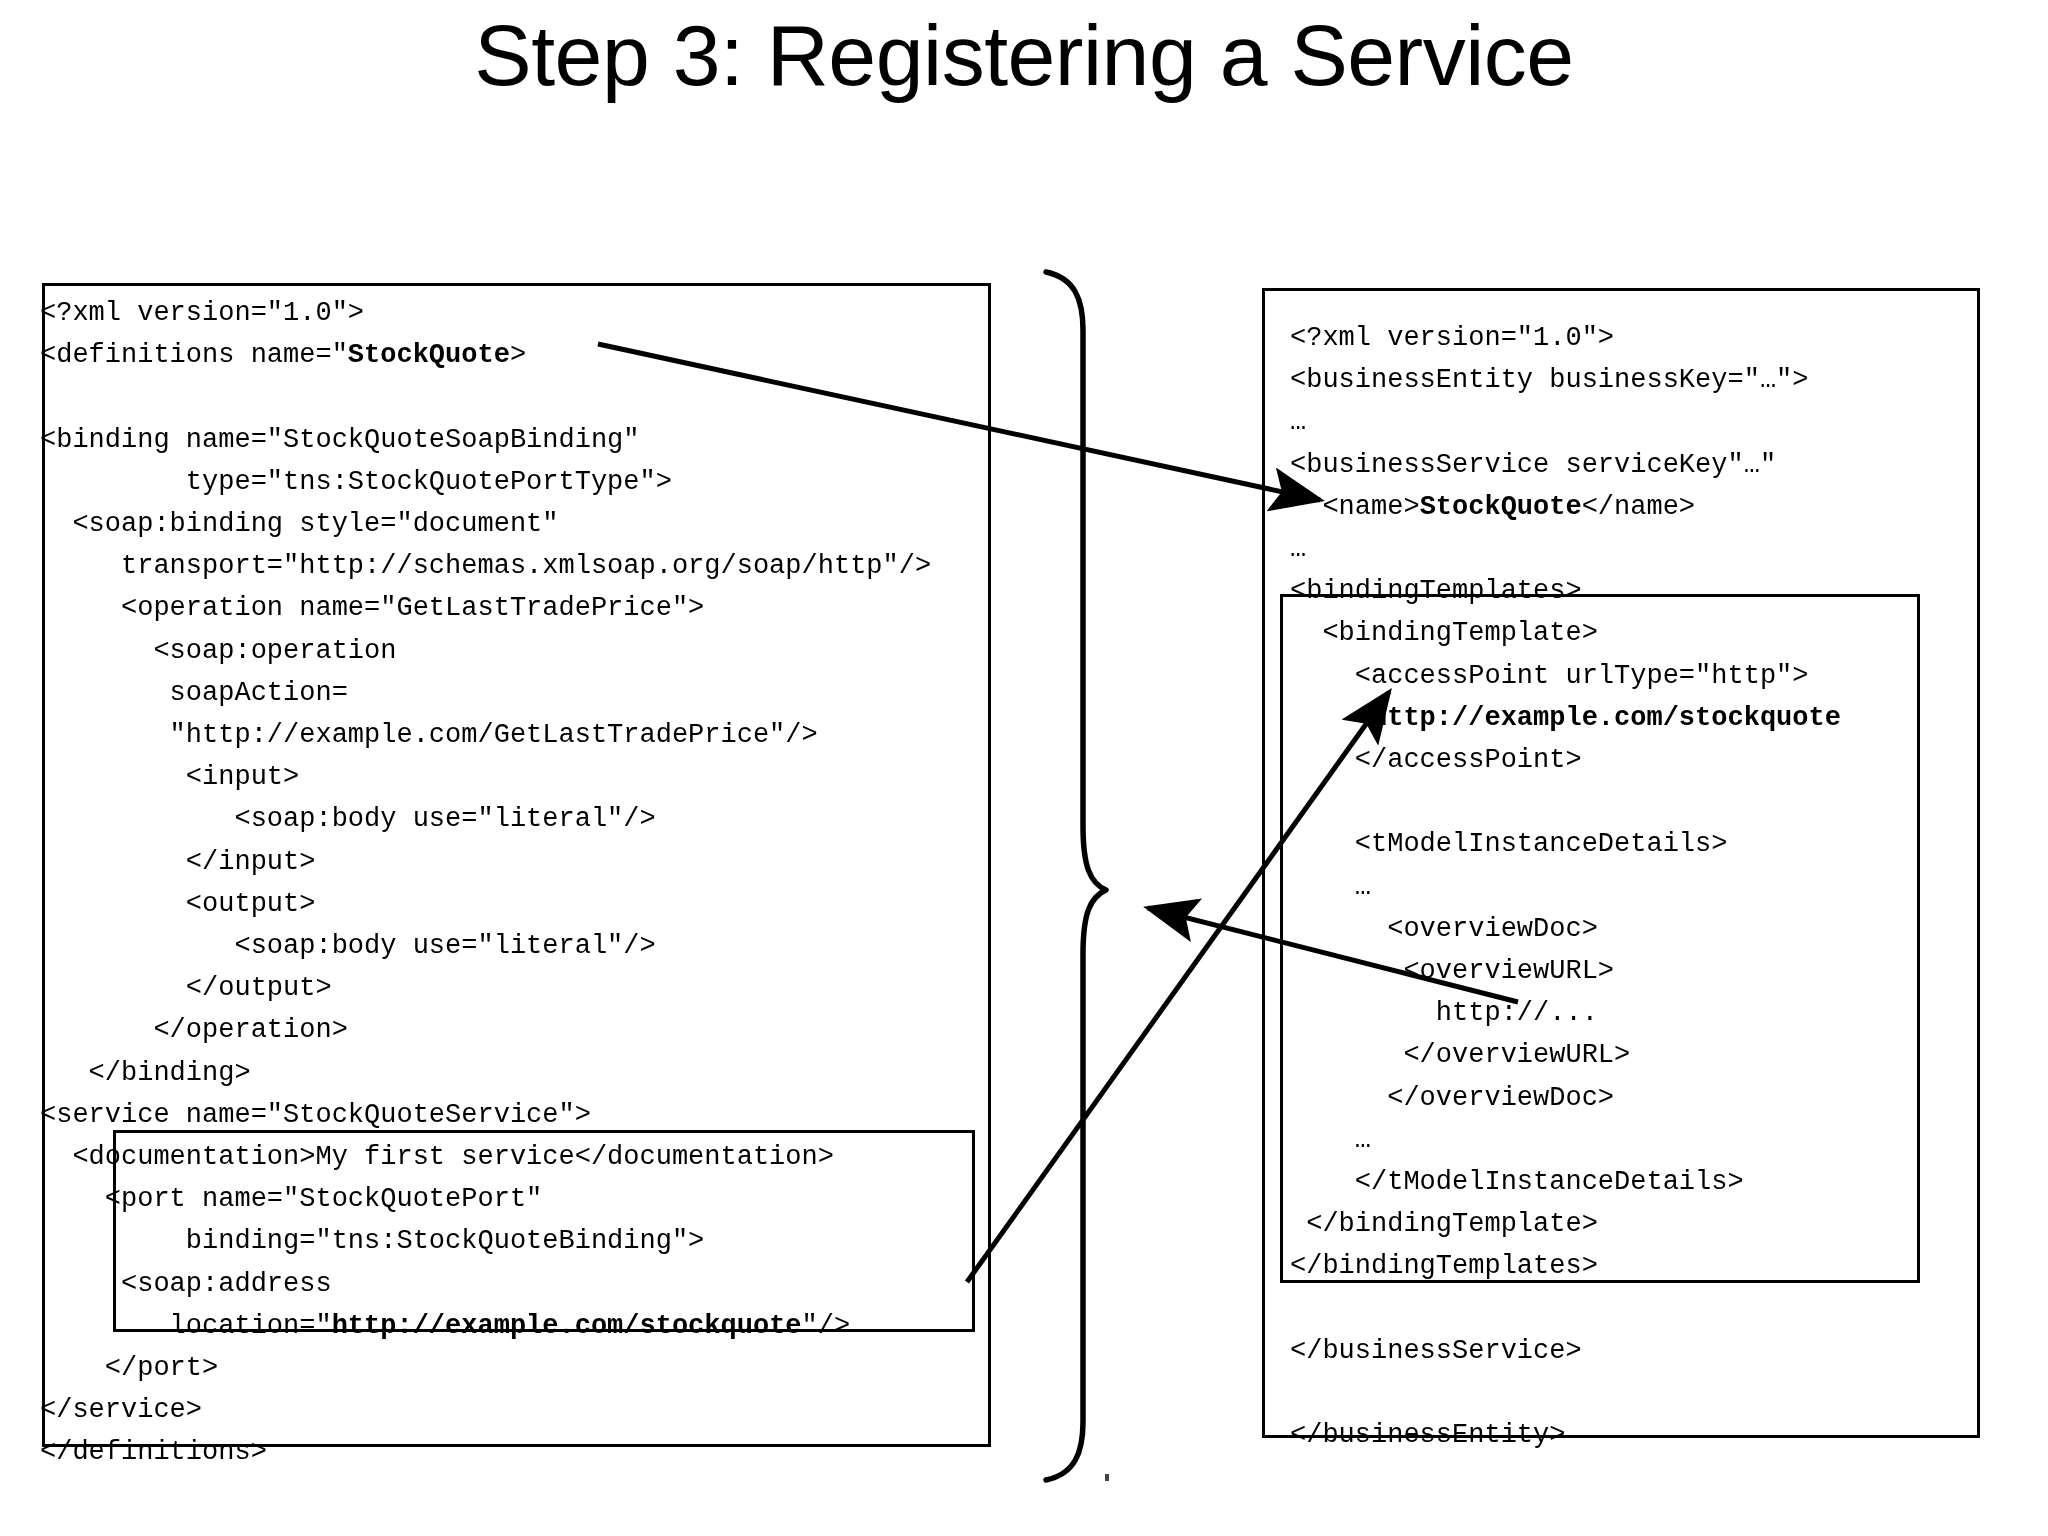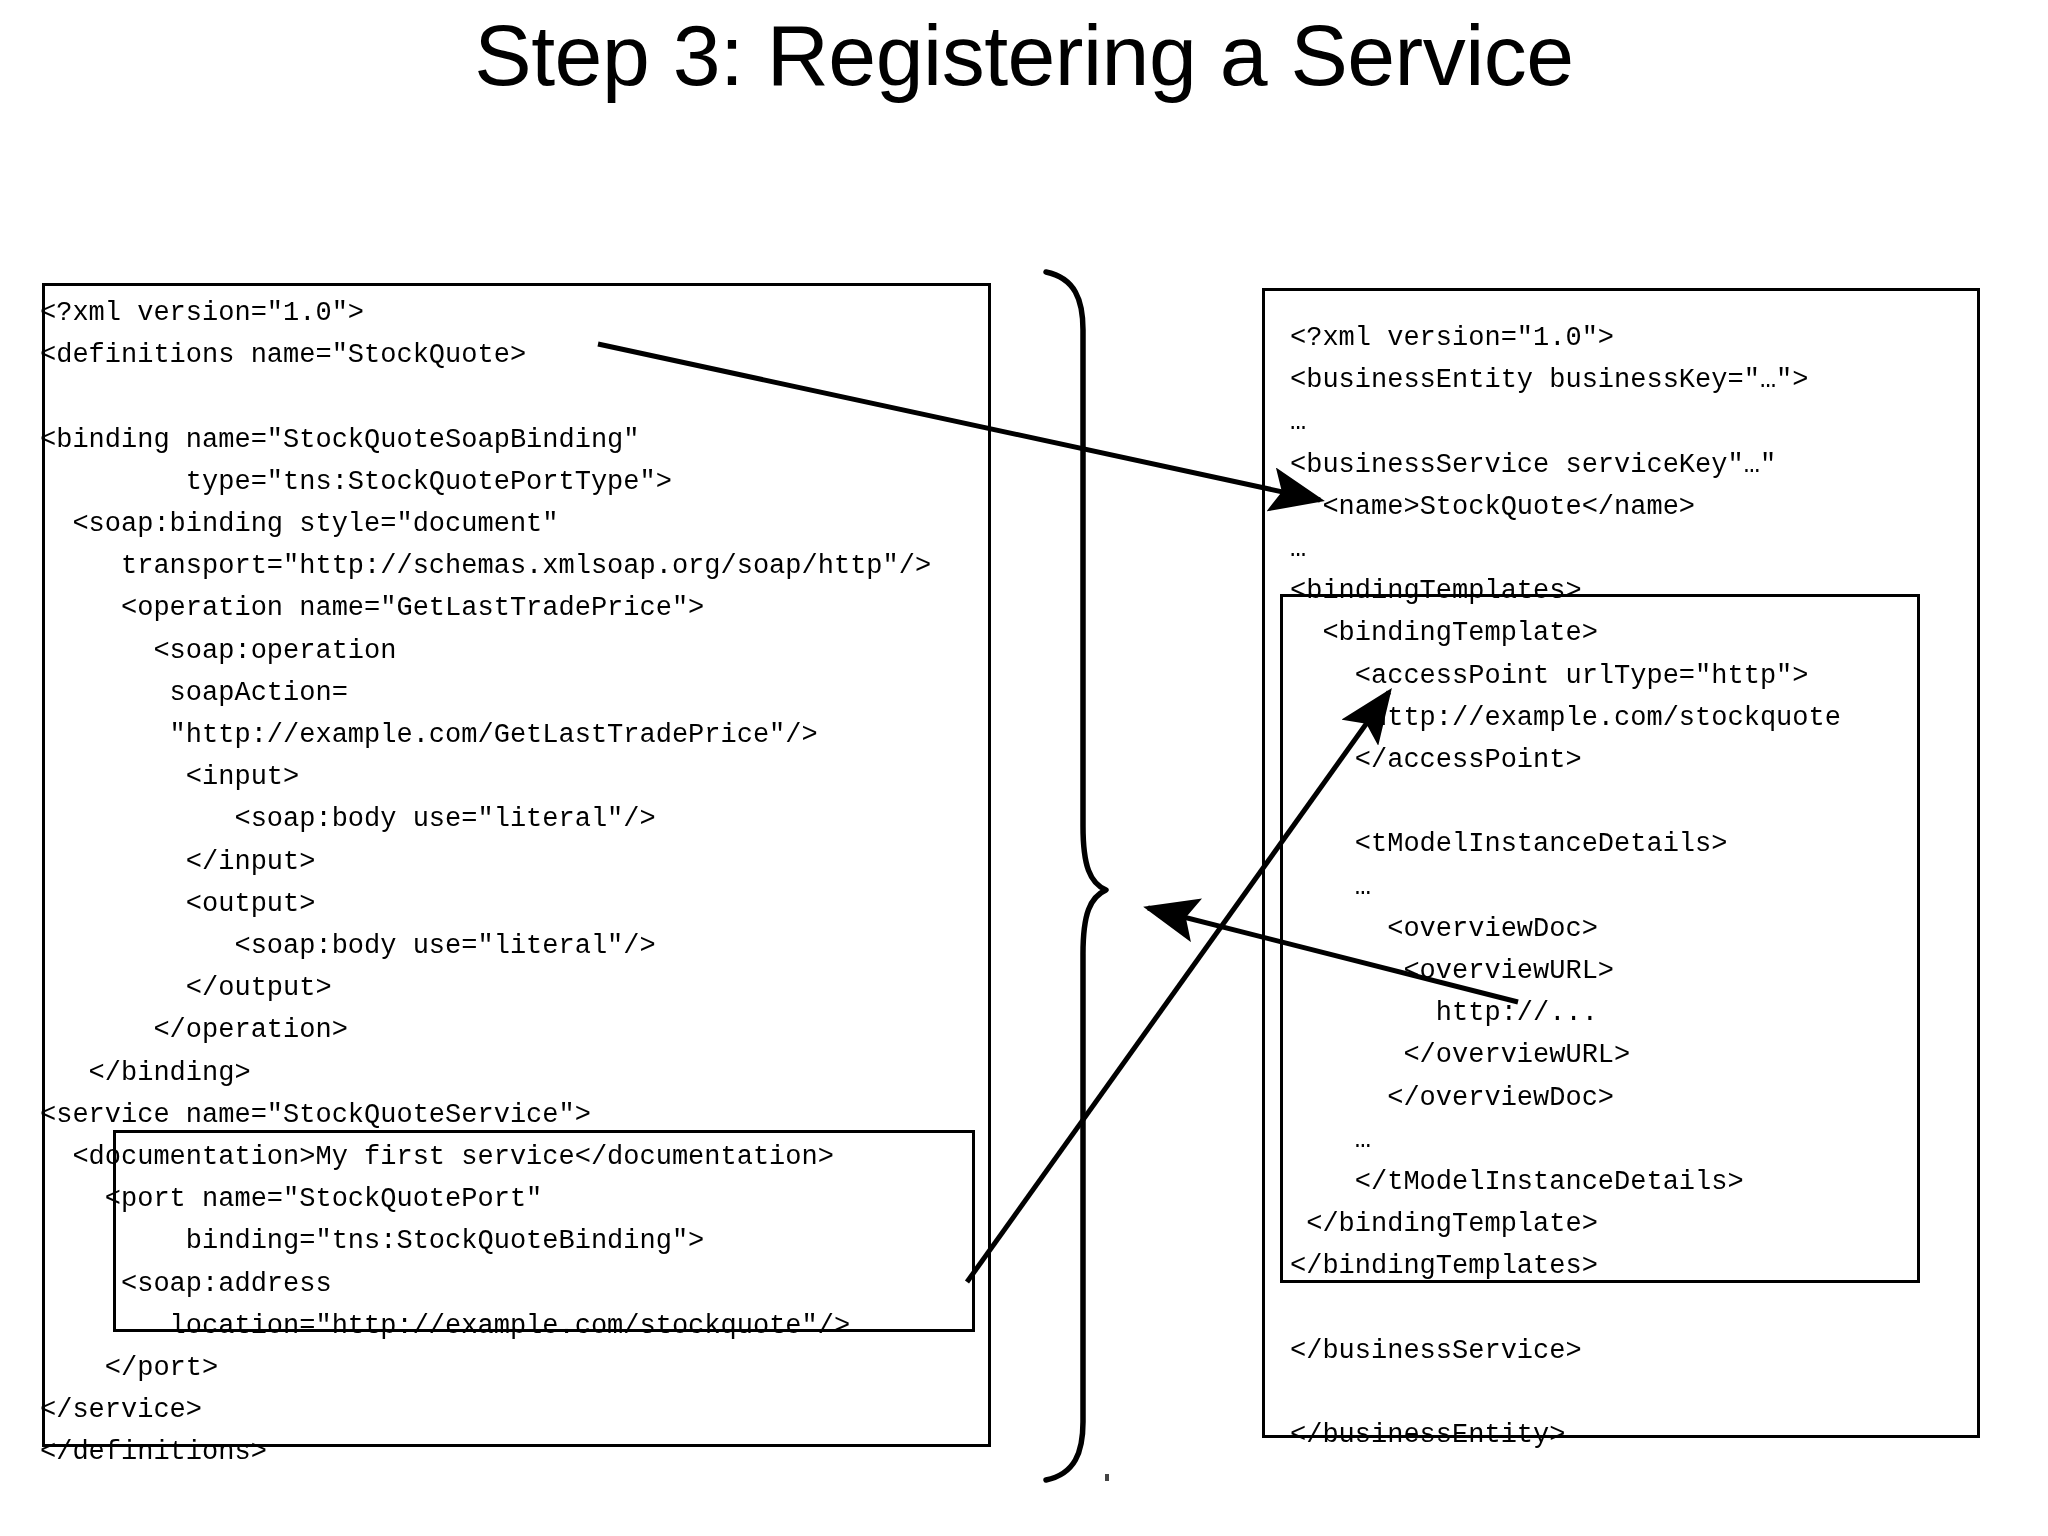--- a/index.html
+++ b/index.html
@@ -58,21 +58,21 @@
     line-height: 42.2px;
     color: #000000;
     white-space: pre;
     margin: 0;
     padding: 0;
     letter-spacing: 0px;
   }
   #left-code  { left: 40px;   top: 292px; }
   #right-code { left: 1290px; top: 317px; }
 
-  .code b { font-weight: 400; }
+  .code b { font-weight: 700; }
 
   
   #overlay {
     position: absolute;
     left: 0; top: 0;
     width: 2048px;
     height: 1536px;
     pointer-events: none;
   }
 </style>

